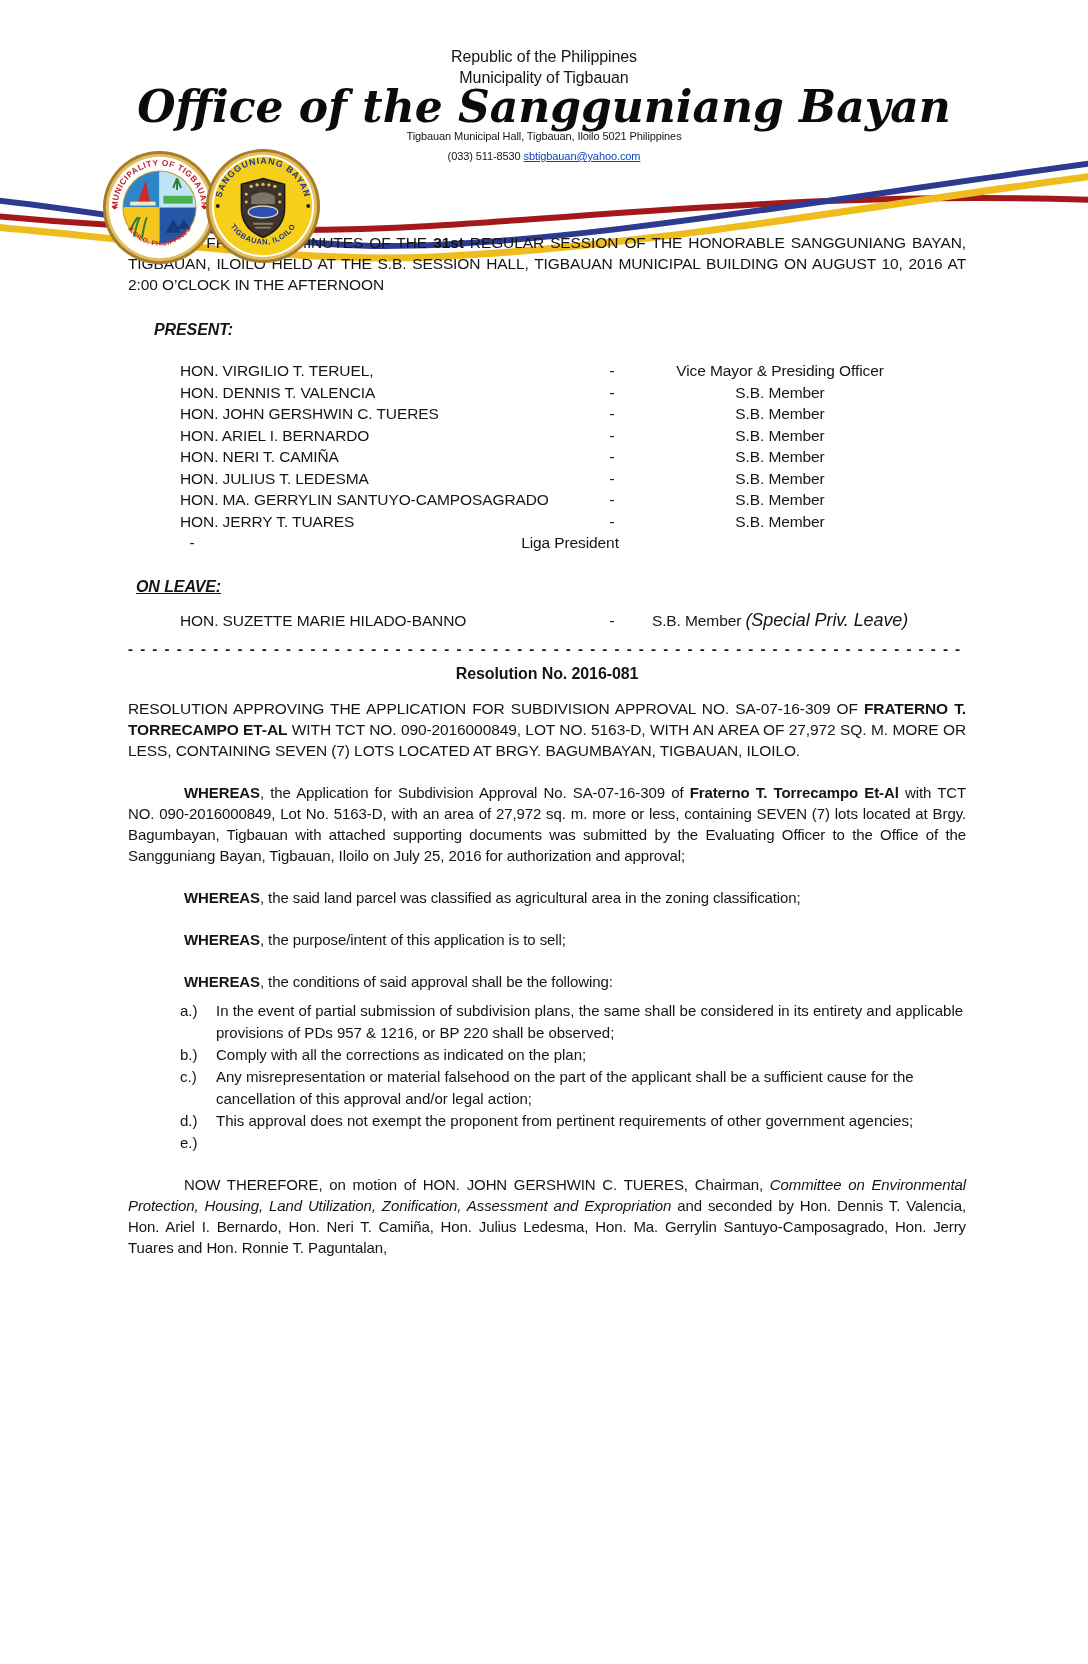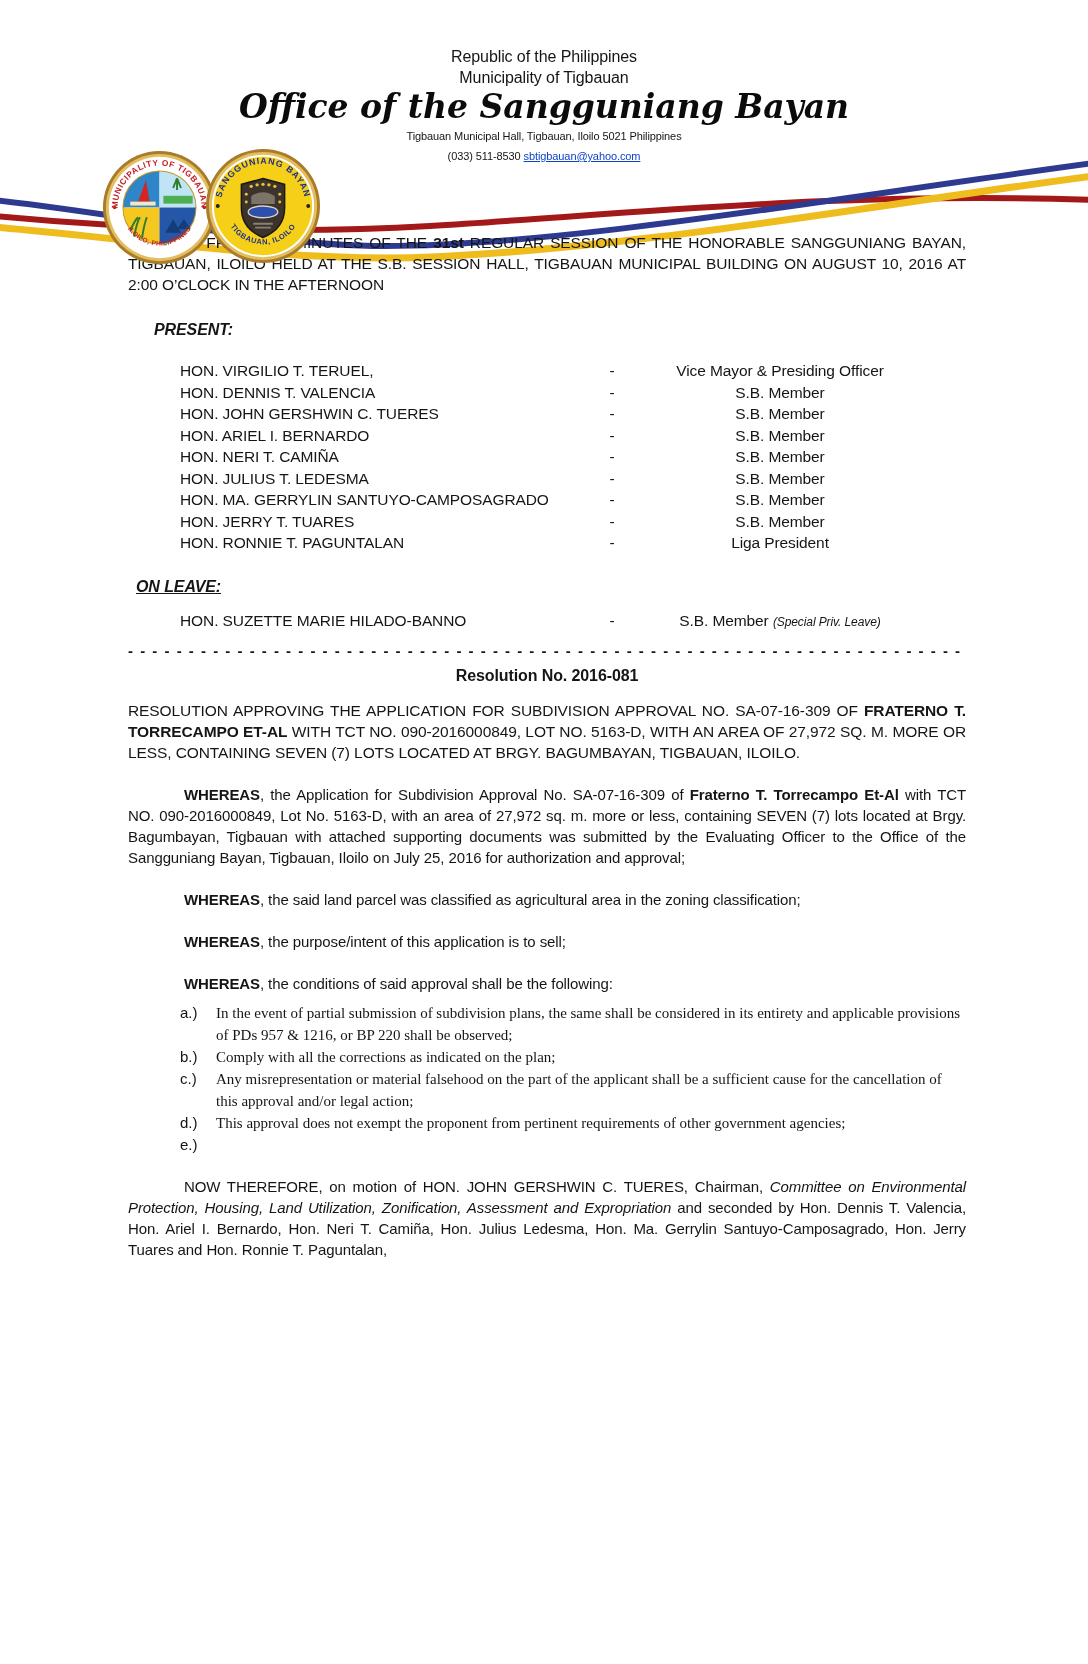--- a/index.html
+++ b/index.html
@@ -12,47 +12,47 @@
   }
   
   .ribbons { position:absolute; top:0; left:0; z-index:1; }
   .seal { position:absolute; z-index:3; }
   .seal-left  { left:101px; top:149px; }
   .seal-right { left:204px; top:147px; }
   .letterhead { position:relative; z-index:2; padding-top:46px; text-align:center; }
   .lh-small { font-size:16px; line-height:21px; }
   .office-title {
     font-family:"DejaVu Serif", serif; font-style:italic; font-weight:700;
-    font-size:33px; line-height:38px; letter-spacing:0px; color:#0b0b0b;
+    font-size:44px; line-height:38px; letter-spacing:0px; color:#0b0b0b;
   }
   .lh-addr { font-size:11px; line-height:20px; }
   .email { color:#0d43c4; text-decoration:underline; cursor:pointer; }
   
   .doc { position:relative; z-index:2; margin:66px 122px 0 128px; }
   .justify { text-align:justify; }
   .ind { text-indent:56px; }
   p.para { margin-bottom:21px; }
   .sec-head { font-weight:700; font-style:italic; font-size:16px; }
   .present-head { margin-left:26px; margin-bottom:20px; }
   .onleave-head { margin-left:8px; margin-top:22px; margin-bottom:13px;text-decoration:underline; }
   .att-list { }
   .att-row { display:flex; align-items:baseline; padding-left:52px; line-height:21.5px; font-size:15.5px; }
   .att-name { flex:0 0 auto; min-width:420px; padding-right:10px; white-space:nowrap; }
   .att-dash { flex:0 0 24px; text-align:center; }
   .att-role { flex:1 1 auto; text-align:center; padding-right:30px; }
-  .leave-note { font-style:italic; font-size:12px; }
+  .leave-note { font-style:italic; font-size:18px; }
   .dashes {
     font-weight:700; white-space:nowrap; overflow:hidden;
     letter-spacing:1.5px; line-height:20px; margin-top:8px;
   }
   .res-no { text-align:center; font-weight:700; font-size:16px; margin:4px 0 14px 0; }
   .cond-list { margin-top:2px; }
   .cond { display:flex; padding-left:52px; line-height:22px; font-size:15px; letter-spacing:0; }
   .cond-marker { flex:0 0 36px; }
-  .cond-text { flex:1 1 auto;font-family:Liberation Serif, serif; }
+  .cond-text { flex:1 1 auto; }
   .cond.justify .cond-text { text-align:justify; }
   .cond-list { margin-bottom:20px; }
   .gap-after-excerpt { margin-bottom:24px; }
   .b { font-weight:700; } .i { font-style:italic; }
 </style>
 </head>
 <body>
 
 <div class="page">
 
@@ -190,21 +190,20 @@
           <span class="att-role">S.B. Member</span>
         </div>
 
         <div class="att-row">
           <span class="att-name">HON. JERRY T. TUARES</span>
           <span class="att-dash">-</span>
           <span class="att-role">S.B. Member</span>
         </div>
 
         <div class="att-row">
-          <span class="att-name">HON. RONNIE T. PAGUNTALAN</span>
           <span class="att-dash">-</span>
           <span class="att-role">Liga President</span>
         </div>
       </div>
 
     <div class="sec-head onleave-head">ON LEAVE:</div>
 
     <div class="att-row">
       <span class="att-name">HON. SUZETTE MARIE HILADO-BANNO</span>
       <span class="att-dash">-</span>

